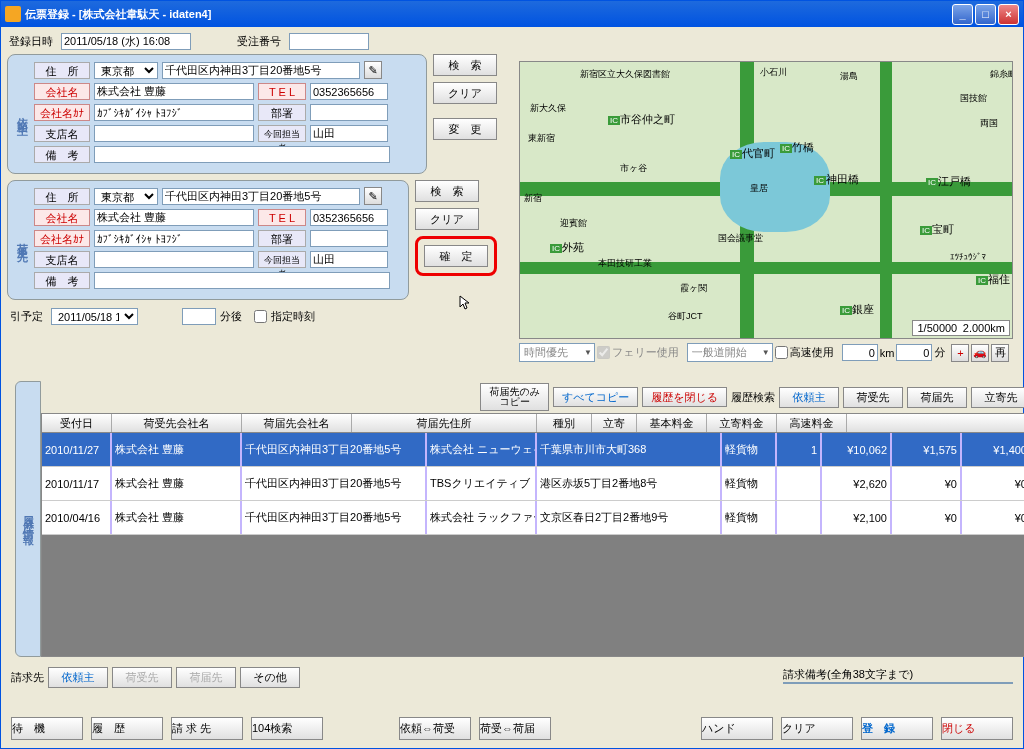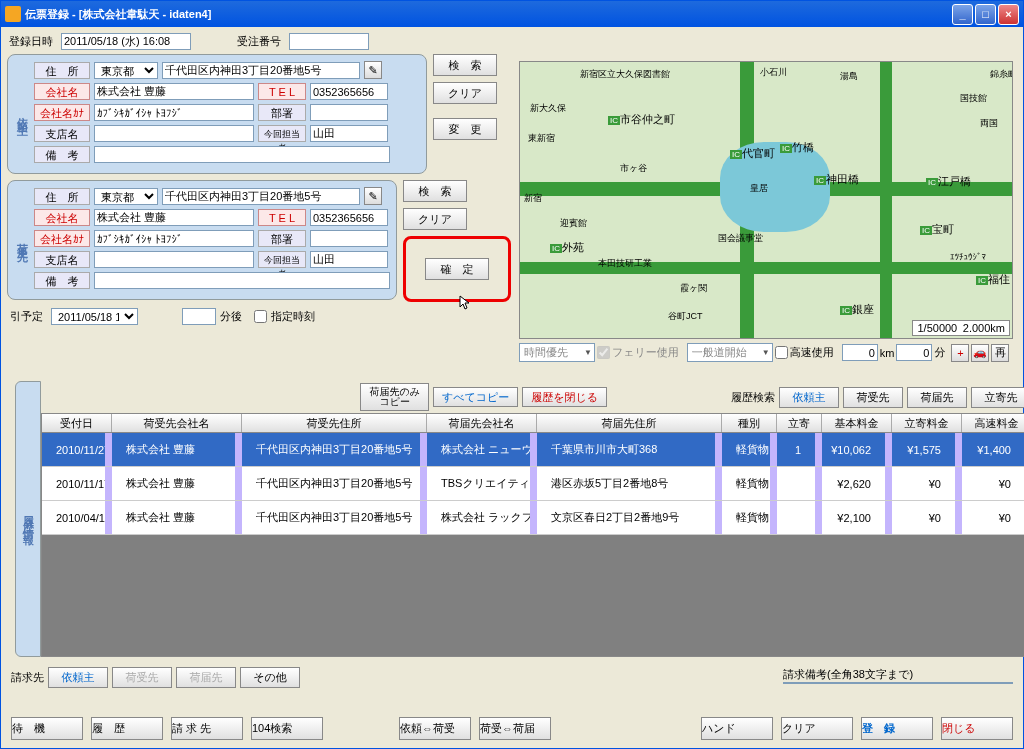--- a/index.html
+++ b/index.html
@@ -16,21 +16,21 @@
 .lbl{text-align:right;padding-right:4px}
 input[type=text],select{border:1px solid #7f9db9;padding:1px 2px;height:17px;background:#fff}
 .panel{background:#c8dcf0;border:1px solid #919b9c;border-radius:8px;padding:4px;display:flex;margin-bottom:6px}
 .vlabel{writing-mode:vertical-rl;text-orientation:upright;background:#c8dcf0;color:#5078b4;text-align:center;padding:4px 2px;font-weight:bold;letter-spacing:4px;width:20px;display:flex;align-items:center;justify-content:center}
 .panel-body{flex:1;padding:2px}
 .fldlbl{display:inline-block;text-align:center;background:#e8e8f8;border:1px solid #aaa;padding:1px;height:17px;line-height:14px}
 .fldlbl.req{color:#c00;border-color:#c88;background:#fce8e8}
 .btn{background:linear-gradient(#fff,#e0e0e0);border:1px solid #888;padding:2px 8px;cursor:pointer;height:20px;display:inline-flex;align-items:center;justify-content:center}
 .btn-lg{width:64px;height:22px}
 .btn-col{display:flex;flex-direction:column;gap:6px;margin-left:6px}
-.highlight-box{border:3px solid #e00;border-radius:8px;padding:19px;display:inline-block}
+.highlight-box{border:3px solid #e00;border-radius:8px;padding:6px;display:inline-block}
 .map{position:absolute;right:10px;top:34px;width:494px;height:278px;border:1px solid #888;background:#d8e8c8}
 .map-inner{width:100%;height:100%;position:relative;overflow:hidden}
 .map-scale{position:absolute;bottom:2px;right:2px;background:#fff;border:1px solid #888;padding:1px 4px;font-size:10px}
 .map-road{position:absolute;background:#3a9b3a}
 .map-water{position:absolute;background:#7cc8d8;border-radius:40%}
 .map-label{position:absolute;font-size:9px;white-space:nowrap}
 .ic{background:#3a9b3a;color:#fff;padding:0 2px;font-size:8px}
 .map-ctrl-row{position:absolute;right:10px;top:316px;width:494px;display:flex;align-items:center;gap:2px}
 .ctrl-sel{border:1px solid #7f9db9;height:19px;padding:0 14px 0 4px;background:#fff;display:inline-flex;align-items:center;position:relative}
 .ctrl-sel::after{content:"▼";position:absolute;right:2px;font-size:8px;color:#555}
@@ -40,21 +40,21 @@
 .history-body{flex:1;display:flex;flex-direction:column}
 .hist-btn-row{display:flex;justify-content:flex-end;gap:4px;padding:2px;align-items:center}
 .filter-btn{border:1px solid #888;padding:2px 10px;background:linear-gradient(#fff,#e0e0e0);cursor:pointer;min-width:60px;text-align:center}
 .filter-btn.active{color:#06c}
 .table{flex:1;border:1px solid #888;background:#808080;overflow:hidden}
 .thead{display:flex;background:linear-gradient(#fff,#e0e0e0);border-bottom:1px solid #888}
 .th{border-right:1px solid #aaa;padding:2px;text-align:center;height:18px;display:flex;align-items:center;justify-content:center}
 .tbody{background:#808080;height:calc(100% - 18px)}
 .tr{display:flex;background:#fff;border-bottom:1px solid #ccc}
 .tr.sel{background:#316ac5;color:#fff}
-.td{border-right:7px solid #c4b5fd;padding:14px;height:33px;overflow:hidden;white-space:nowrap;display:flex;align-items:center}
+.td{border-right:2px solid #c4b5fd;padding:3px;height:33px;overflow:hidden;white-space:nowrap;display:flex;align-items:center}
 .td.r{justify-content:flex-end}
 .bottom-area{position:absolute;left:10px;right:10px;top:640px}
 .memo-row{display:flex;gap:24px;align-items:flex-start}
 .memo-box{border:1px solid #7f9db9;background:#fff;height:44px;flex:1}
 .footer-btns{position:absolute;left:10px;right:10px;bottom:8px;display:flex;gap:8px;align-items:center}
 .footer-btn{border:1px solid #888;background:linear-gradient(#fff,#e0e0e0);padding:3px 0;width:72px;cursor:pointer}
 .footer-btn.primary{color:#06c;font-weight:bold}
 .footer-btn.danger{color:#c00}
 .cursor{position:absolute;width:16px;height:16px;pointer-events:none}
 .w-date{width:70px}.w-comp{width:130px}.w-addr{width:185px}.w-comp2{width:110px}.w-addr2{width:185px}.w-type{width:55px}.w-cnt{width:45px}.w-fee{width:70px}
@@ -231,31 +231,30 @@
     </div>
 
     <div class="history-area">
       <div class="history-vlabel">履歴情報</div>
       <div class="history-body">
         <div class="hist-btn-row">
           <button class="btn" style="white-space:pre-line;height:28px;font-size:10px;line-height:10px">荷届先のみ
 コピー</button>
           <button class="btn" style="color:#06c">すべてコピー</button>
           <button class="btn" style="color:#c00">履歴を閉じる</button>
-          <span style="margin-left:120px">履歴検索</span>
+          <span style="">履歴検索</span>
           <span class="filter-btn active">依頼主</span>
           <span class="filter-btn">荷受先</span>
           <span class="filter-btn">荷届先</span>
           <span class="filter-btn">立寄先</span>
         </div>
         <div class="table">
           <div class="thead">
             <div class="th w-date">受付日</div>
             <div class="th w-comp">荷受先会社名</div>
-            <div class="th w-addr">荷受先住所</div>
             <div class="th w-comp2">荷届先会社名</div>
             <div class="th w-addr2">荷届先住所</div>
             <div class="th w-type">種別</div>
             <div class="th w-cnt">立寄</div>
             <div class="th w-fee">基本料金</div>
             <div class="th w-fee">立寄料金</div>
             <div class="th w-fee">高速料金</div>
           </div>
           <div class="tbody" id="tbody">
               <div class="tr sel">

